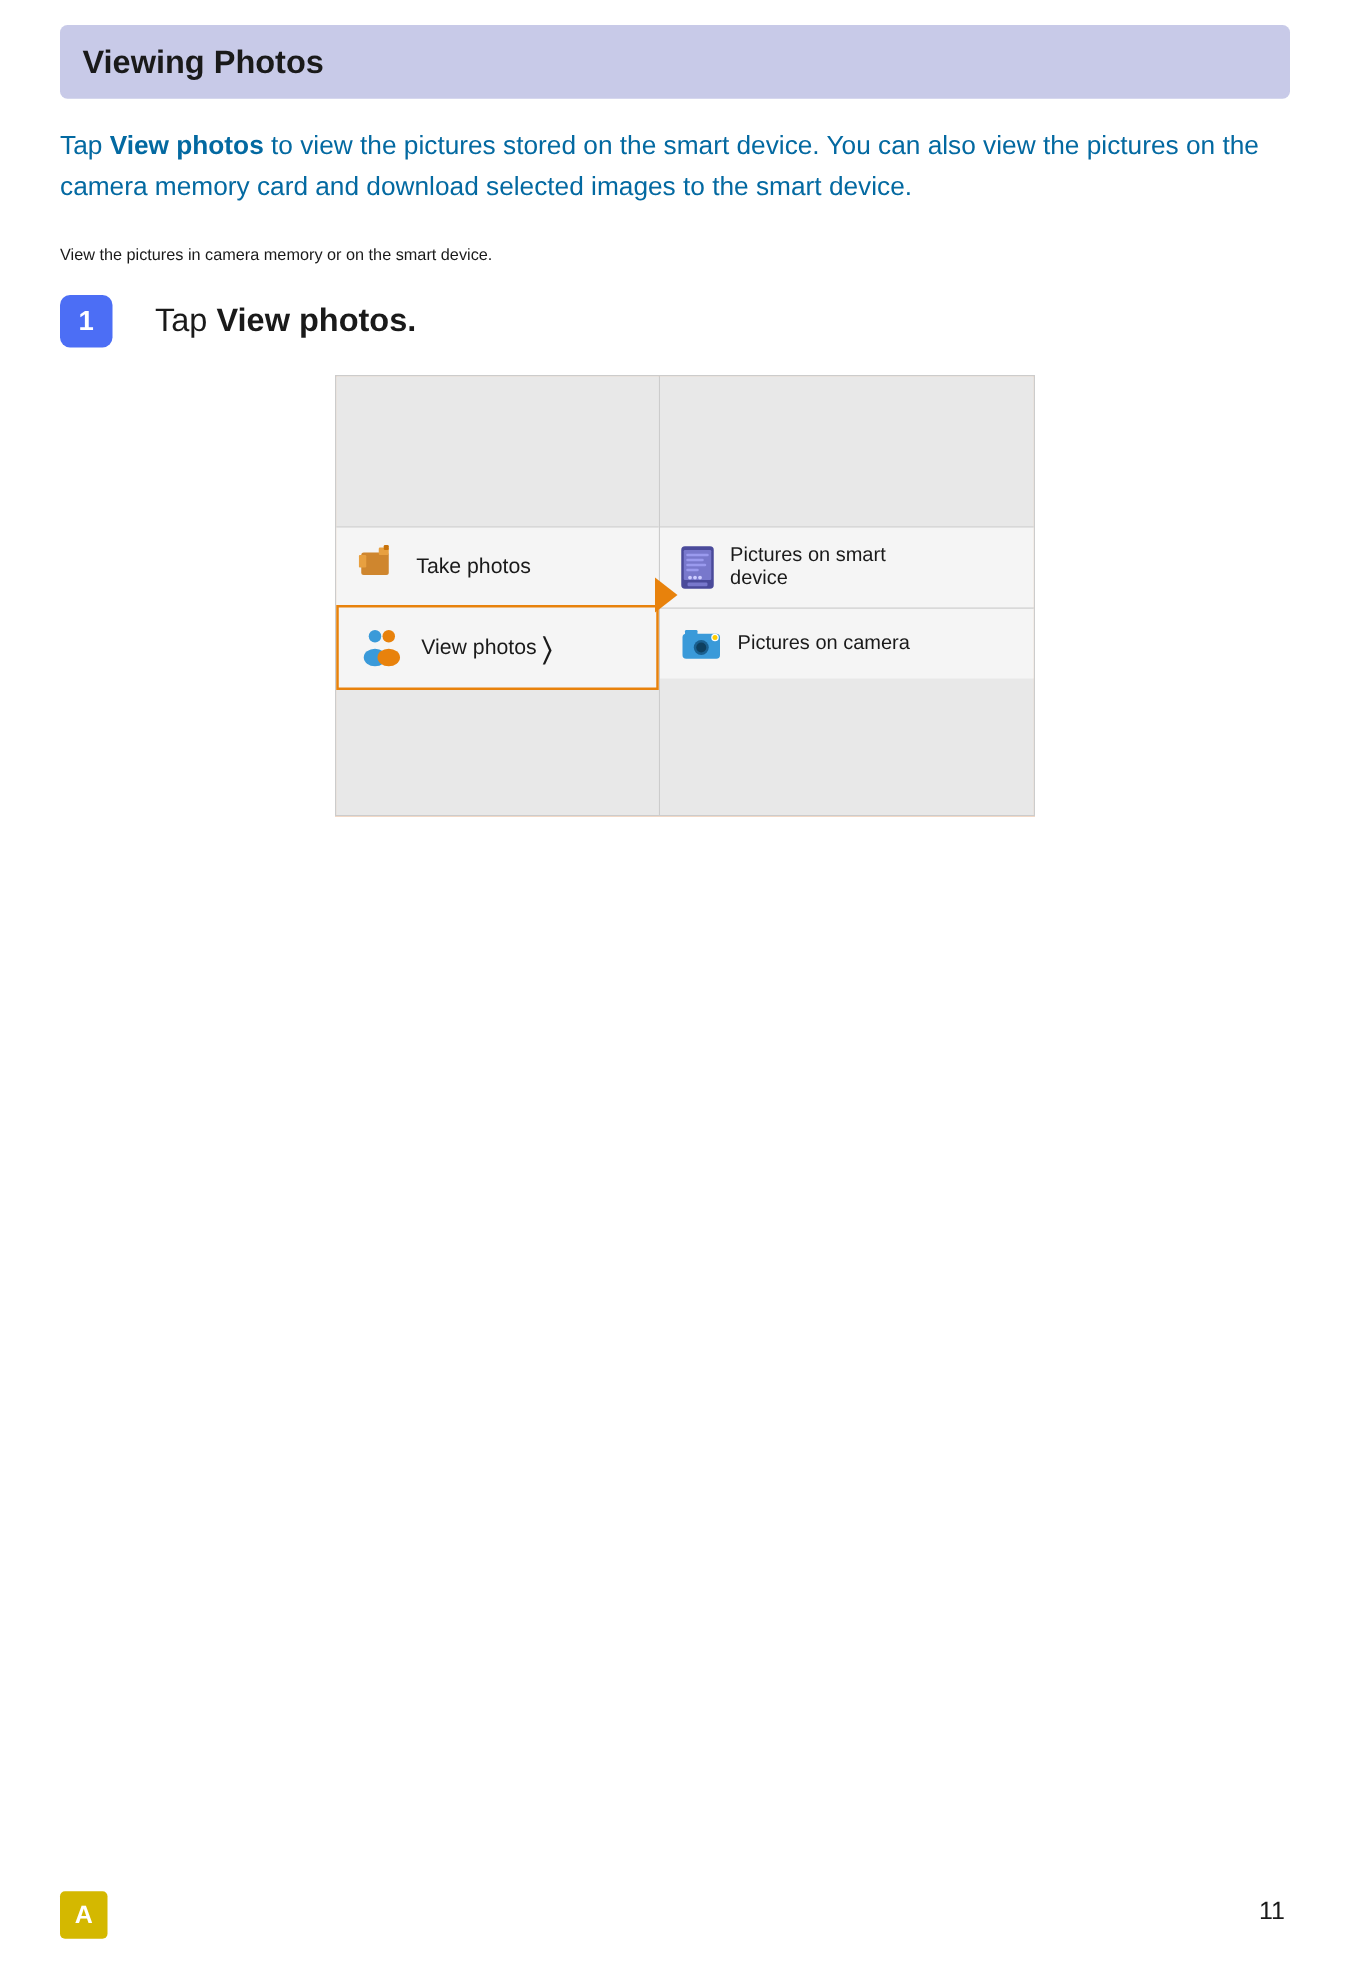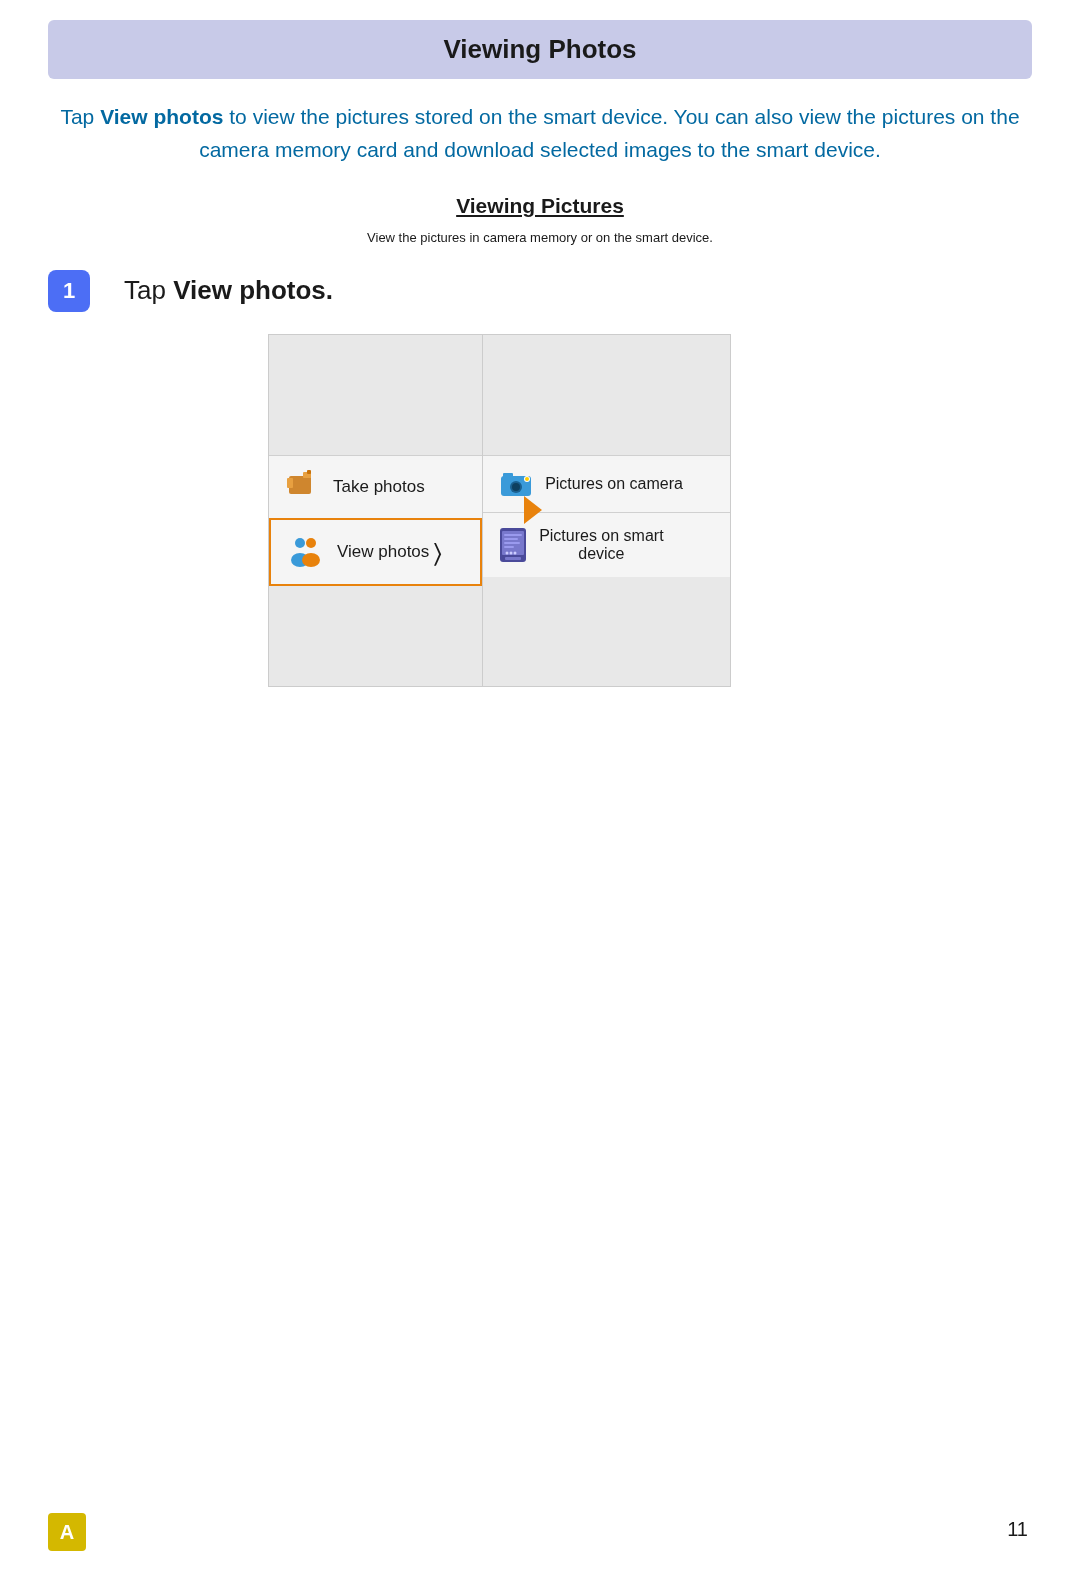--- a/index.html
+++ b/index.html
@@ -8,21 +8,20 @@
       font-family: Arial, Helvetica, sans-serif;
       font-size: 18px;
       color: #1a1a1a;
       width: 1080px;
       min-height: 1571px;
       position: relative;
     }
 
     .page-wrapper {
       padding: 20px 48px 80px 48px;
-      text-align: center;
     }
 
     
     .section-header {
       background: #c8cae8;
       border-radius: 6px;
       padding: 14px 18px;
       margin-bottom: 22px;
     }
     .section-header-title {
@@ -83,21 +82,21 @@
     }
 
     .step-label strong {
       font-weight: 900;
     }
 
     
     .ui-screenshot {
       display: flex;
       margin-left: 220px;
-      width: 463px;
+      width: 560px;
       border: 1px solid #cccccc;
       background: #f97316;
       position: relative;
     }
 
     
     .left-panel {
       width: 260px;
       background: #e8e8e8;
       border-right: 1px solid #cccccc;
@@ -257,21 +256,20 @@
 
   <div class="section-header" style="background: #c8cae8;">
     <span class="section-header-title">Viewing Photos</span>
   </div>
 
   <p class="body-text">
     Tap <strong>View photos</strong>
     <span> to view the pictures stored on the smart device. You can also view the pictures on the camera memory card and download selected images to the smart device.</span>
   </p>
 
-  <div class="subsection-title">Viewing Pictures</div>
 
   <p class="subsection-body">View the pictures in camera memory or on the smart device.</p>
 
   <div class="step-row">
     <div class="step-number-badge">1</div>
     <span class="step-label">
       <span>Tap </span><strong>View photos.</strong>
     </span>
   </div>
 
@@ -310,37 +308,20 @@
         <span class="cursor-hand">〉</span>
       </div>
 
       <div class="left-panel-bottom-space"></div>
     </div>
 
     <div class="right-panel">
       <div class="right-panel-top-space"></div>
 
       <div class="option-item">
-        <div class="icon-camera-pics">
-          <svg viewBox="0 0 38 30" style="width:38px;height:30px;">
-
-            <rect x="2" y="6" width="30" height="20" rx="3" fill="#3a9ad9"></rect>
-            <rect x="4" y="3" width="10" height="5" rx="1" fill="#3a9ad9"></rect>
-
-            <circle cx="17" cy="17" r="6" fill="#1a6090"></circle>
-            <circle cx="17" cy="17" r="4" fill="#0e4060"></circle>
-
-            <circle cx="28" cy="9" r="3" fill="#ffffff"></circle>
-            <circle cx="28" cy="9" r="2" fill="#ffcc00"></circle>
-          </svg>
-        </div>
-        <span>Pictures on camera</span>
-      </div>
-
-      <div class="option-item">
         <div class="icon-smart-device">
           <svg viewBox="0 0 28 36" style="width:28px;height:36px;">
 
             <rect x="1" y="1" width="26" height="34" rx="3" fill="#4a4a9a"></rect>
             <rect x="3" y="4" width="22" height="24" rx="1" fill="#7878cc"></rect>
 
             <rect x="6" y="30" width="16" height="3" rx="1" fill="#7878cc"></rect>
 
             <rect x="5" y="7" width="18" height="2" rx="1" fill="#9a9aee"></rect>
             <rect x="5" y="11" width="14" height="2" rx="1" fill="#9a9aee"></rect>
@@ -348,20 +329,37 @@
             <rect x="5" y="19" width="10" height="2" rx="1" fill="#9a9aee"></rect>
 
             <circle cx="8" cy="26" r="1.5" fill="#ccccff"></circle>
             <circle cx="12" cy="26" r="1.5" fill="#ccccff"></circle>
             <circle cx="16" cy="26" r="1.5" fill="#ccccff"></circle>
           </svg>
         </div>
         <span>Pictures on smart<br>device</span>
       </div>
 
+      <div class="option-item">
+        <div class="icon-camera-pics">
+          <svg viewBox="0 0 38 30" style="width:38px;height:30px;">
+
+            <rect x="2" y="6" width="30" height="20" rx="3" fill="#3a9ad9"></rect>
+            <rect x="4" y="3" width="10" height="5" rx="1" fill="#3a9ad9"></rect>
+
+            <circle cx="17" cy="17" r="6" fill="#1a6090"></circle>
+            <circle cx="17" cy="17" r="4" fill="#0e4060"></circle>
+
+            <circle cx="28" cy="9" r="3" fill="#ffffff"></circle>
+            <circle cx="28" cy="9" r="2" fill="#ffcc00"></circle>
+          </svg>
+        </div>
+        <span>Pictures on camera</span>
+      </div>
+
       <div class="right-panel-bottom-space"></div>
     </div>
 
   </div>
 
 </div>
 
 <div class="page-number">11</div>
 
 <div class="footer-badge">A</div>

